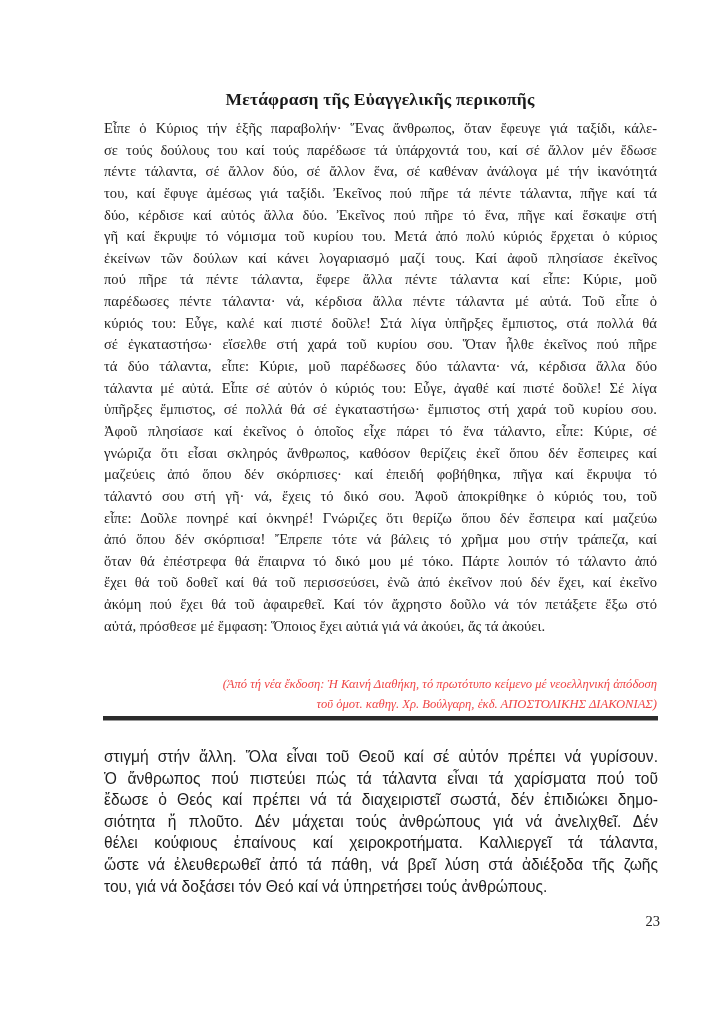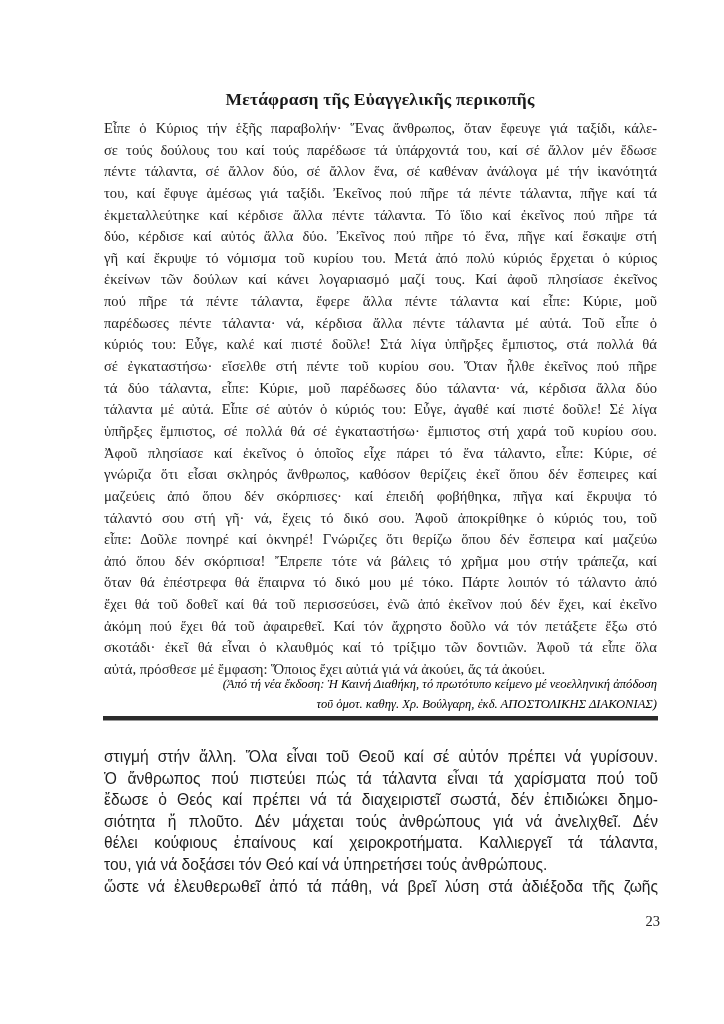--- a/index.html
+++ b/index.html
@@ -54,21 +54,21 @@
       text-align-last: left;
     }
     .citation {
       position: absolute;
       left: 180px;
       width: 477px;
       top: 674px;
       font-family: "Liberation Serif", "DejaVu Serif", serif;
       font-style: italic;
       font-size: 12.6px;
-      color: #000000;
+      color: #ef4444;
       text-align: right;
     }
     .citation .cline {
       height: 20px;
       line-height: 20px;
       white-space: nowrap;
     }
     .divider {
       position: absolute;
       left: 103px;
@@ -113,56 +113,54 @@
 
 <div class="page">
 
   <div class="title">Μετάφραση τῆς Εὐαγγελικῆς περικοπῆς</div>
 
   <div class="serif-block">
     <div class="serif-line">Εἶπε ὁ Κύριος τήν ἑξῆς παραβολήν· Ἕνας ἄνθρωπος, ὅταν ἔφευγε γιά ταξίδι, κάλε-</div>
     <div class="serif-line">σε τούς δούλους του καί τούς παρέδωσε τά ὑπάρχοντά του, καί σέ ἄλλον μέν ἔδωσε</div>
     <div class="serif-line">πέντε τάλαντα, σέ ἄλλον δύο, σέ ἄλλον ἕνα, σέ καθέναν ἀνάλογα μέ τήν ἱκανότητά</div>
     <div class="serif-line">του, καί ἔφυγε ἀμέσως γιά ταξίδι. Ἐκεῖνος πού πῆρε τά πέντε τάλαντα, πῆγε καί τά</div>
-    <div class="serif-line">ἐκμεταλλεύτηκε καί κέρδισε ἄλλα πέντε τάλαντα. Τό ἴδιο καί ἐκεῖνος πού πῆρε τά</div>
     <div class="serif-line">δύο, κέρδισε καί αὐτός ἄλλα δύο. Ἐκεῖνος πού πῆρε τό ἕνα, πῆγε καί ἔσκαψε στή</div>
     <div class="serif-line">γῆ καί ἔκρυψε τό νόμισμα τοῦ κυρίου του. Μετά ἀπό πολύ κύριός ἔρχεται ὁ κύριος</div>
     <div class="serif-line">ἐκείνων τῶν δούλων καί κάνει λογαριασμό μαζί τους. Καί ἀφοῦ πλησίασε ἐκεῖνος</div>
     <div class="serif-line">πού πῆρε τά πέντε τάλαντα, ἔφερε ἄλλα πέντε τάλαντα καί εἶπε: Κύριε, μοῦ</div>
     <div class="serif-line">παρέδωσες πέντε τάλαντα· νά, κέρδισα ἄλλα πέντε τάλαντα μέ αὐτά. Τοῦ εἶπε ὁ</div>
     <div class="serif-line">κύριός του: Εὖγε, καλέ καί πιστέ δοῦλε! Στά λίγα ὑπῆρξες ἔμπιστος, στά πολλά θά</div>
-    <div class="serif-line">σέ ἐγκαταστήσω· εἴσελθε στή πέντε τοῦ κυρίου σου. Ὅταν ἦλθε ἐκεῖνος πού πῆρε</div>
+    <div class="serif-line">σέ ἐγκαταστήσω· εἴσελθε στή χαρά τοῦ κυρίου σου. Ὅταν ἦλθε ἐκεῖνος πού πῆρε</div>
     <div class="serif-line">τά δύο τάλαντα, εἶπε: Κύριε, μοῦ παρέδωσες δύο τάλαντα· νά, κέρδισα ἄλλα δύο</div>
     <div class="serif-line">τάλαντα μέ αὐτά. Εἶπε σέ αὐτόν ὁ κύριός του: Εὖγε, ἀγαθέ καί πιστέ δοῦλε! Σέ λίγα</div>
     <div class="serif-line">ὑπῆρξες ἔμπιστος, σέ πολλά θά σέ ἐγκαταστήσω· ἔμπιστος στή χαρά τοῦ κυρίου σου.</div>
     <div class="serif-line">Ἀφοῦ πλησίασε καί ἐκεῖνος ὁ ὁποῖος εἶχε πάρει τό ἕνα τάλαντο, εἶπε: Κύριε, σέ</div>
     <div class="serif-line">γνώριζα ὅτι εἶσαι σκληρός ἄνθρωπος, καθόσον θερίζεις ἐκεῖ ὅπου δέν ἔσπειρες καί</div>
     <div class="serif-line">μαζεύεις ἀπό ὅπου δέν σκόρπισες· καί ἐπειδή φοβήθηκα, πῆγα καί ἔκρυψα τό</div>
     <div class="serif-line">τάλαντό σου στή γῆ· νά, ἔχεις τό δικό σου. Ἀφοῦ ἀποκρίθηκε ὁ κύριός του, τοῦ</div>
     <div class="serif-line">εἶπε: Δοῦλε πονηρέ καί ὀκνηρέ! Γνώριζες ὅτι θερίζω ὅπου δέν ἔσπειρα καί μαζεύω</div>
     <div class="serif-line">ἀπό ὅπου δέν σκόρπισα! Ἔπρεπε τότε νά βάλεις τό χρῆμα μου στήν τράπεζα, καί</div>
     <div class="serif-line">ὅταν θά ἐπέστρεφα θά ἔπαιρνα τό δικό μου μέ τόκο. Πάρτε λοιπόν τό τάλαντο ἀπό</div>
     <div class="serif-line">ἔχει θά τοῦ δοθεῖ καί θά τοῦ περισσεύσει, ἐνῶ ἀπό ἐκεῖνον πού δέν ἔχει, καί ἐκεῖνο</div>
     <div class="serif-line">ἀκόμη πού ἔχει θά τοῦ ἀφαιρεθεῖ. Καί τόν ἄχρηστο δοῦλο νά τόν πετάξετε ἔξω στό</div>
-    <div class="serif-line">σκοτάδι· ἐκεῖ θά εἶναι ὁ κλαυθμός καί τό τρίξιμο τῶν δοντιῶν. Ἀφοῦ τά εἶπε ὅλα</div>
     <div class="serif-line last">αὐτά, πρόσθεσε μέ ἔμφαση: Ὅποιος ἔχει αὐτιά γιά νά ἀκούει, ἄς τά ἀκούει.</div>
   </div>
 
   <div class="citation">
     <div class="cline">(Ἀπό τή νέα ἔκδοση: Ἡ Καινή Διαθήκη, τό πρωτότυπο κείμενο μέ νεοελληνική ἀπόδοση</div>
     <div class="cline">τοῦ ὁμοτ. καθηγ. Χρ. Βούλγαρη, ἐκδ. ΑΠΟΣΤΟΛΙΚΗΣ ΔΙΑΚΟΝΙΑΣ)</div>
   </div>
 
   <div class="divider"></div>
 
   <div class="sans-block">
     <div class="sans-line">στιγμή στήν ἄλλη. Ὅλα εἶναι τοῦ Θεοῦ καί σέ αὐτόν πρέπει νά γυρίσουν.</div>
     <div class="sans-line">Ὁ ἄνθρωπος πού πιστεύει πώς τά τάλαντα εἶναι τά χαρίσματα πού τοῦ</div>
     <div class="sans-line">ἔδωσε ὁ Θεός καί πρέπει νά τά διαχειριστεῖ σωστά, δέν ἐπιδιώκει δημο-</div>
     <div class="sans-line">σιότητα ἤ πλοῦτο. Δέν μάχεται τούς ἀνθρώπους γιά νά ἀνελιχθεῖ. Δέν</div>
     <div class="sans-line">θέλει κούφιους ἐπαίνους καί χειροκροτήματα. Καλλιεργεῖ τά τάλαντα,</div>
+    <div class="sans-line">ὥστε νά ἐλευθερωθεῖ ἀπό τά πάθη, νά βρεῖ λύση στά ἀδιέξοδα τῆς ζωῆς</div>
     <div class="sans-line last">του, γιά νά δοξάσει τόν Θεό καί νά ὑπηρετήσει τούς ἀνθρώπους.</div>
-    <div class="sans-line">ὥστε νά ἐλευθερωθεῖ ἀπό τά πάθη, νά βρεῖ λύση στά ἀδιέξοδα τῆς ζωῆς</div>
   </div>
 
   <div class="page-number">23</div>
 
 </div>
 
 </body></html>

